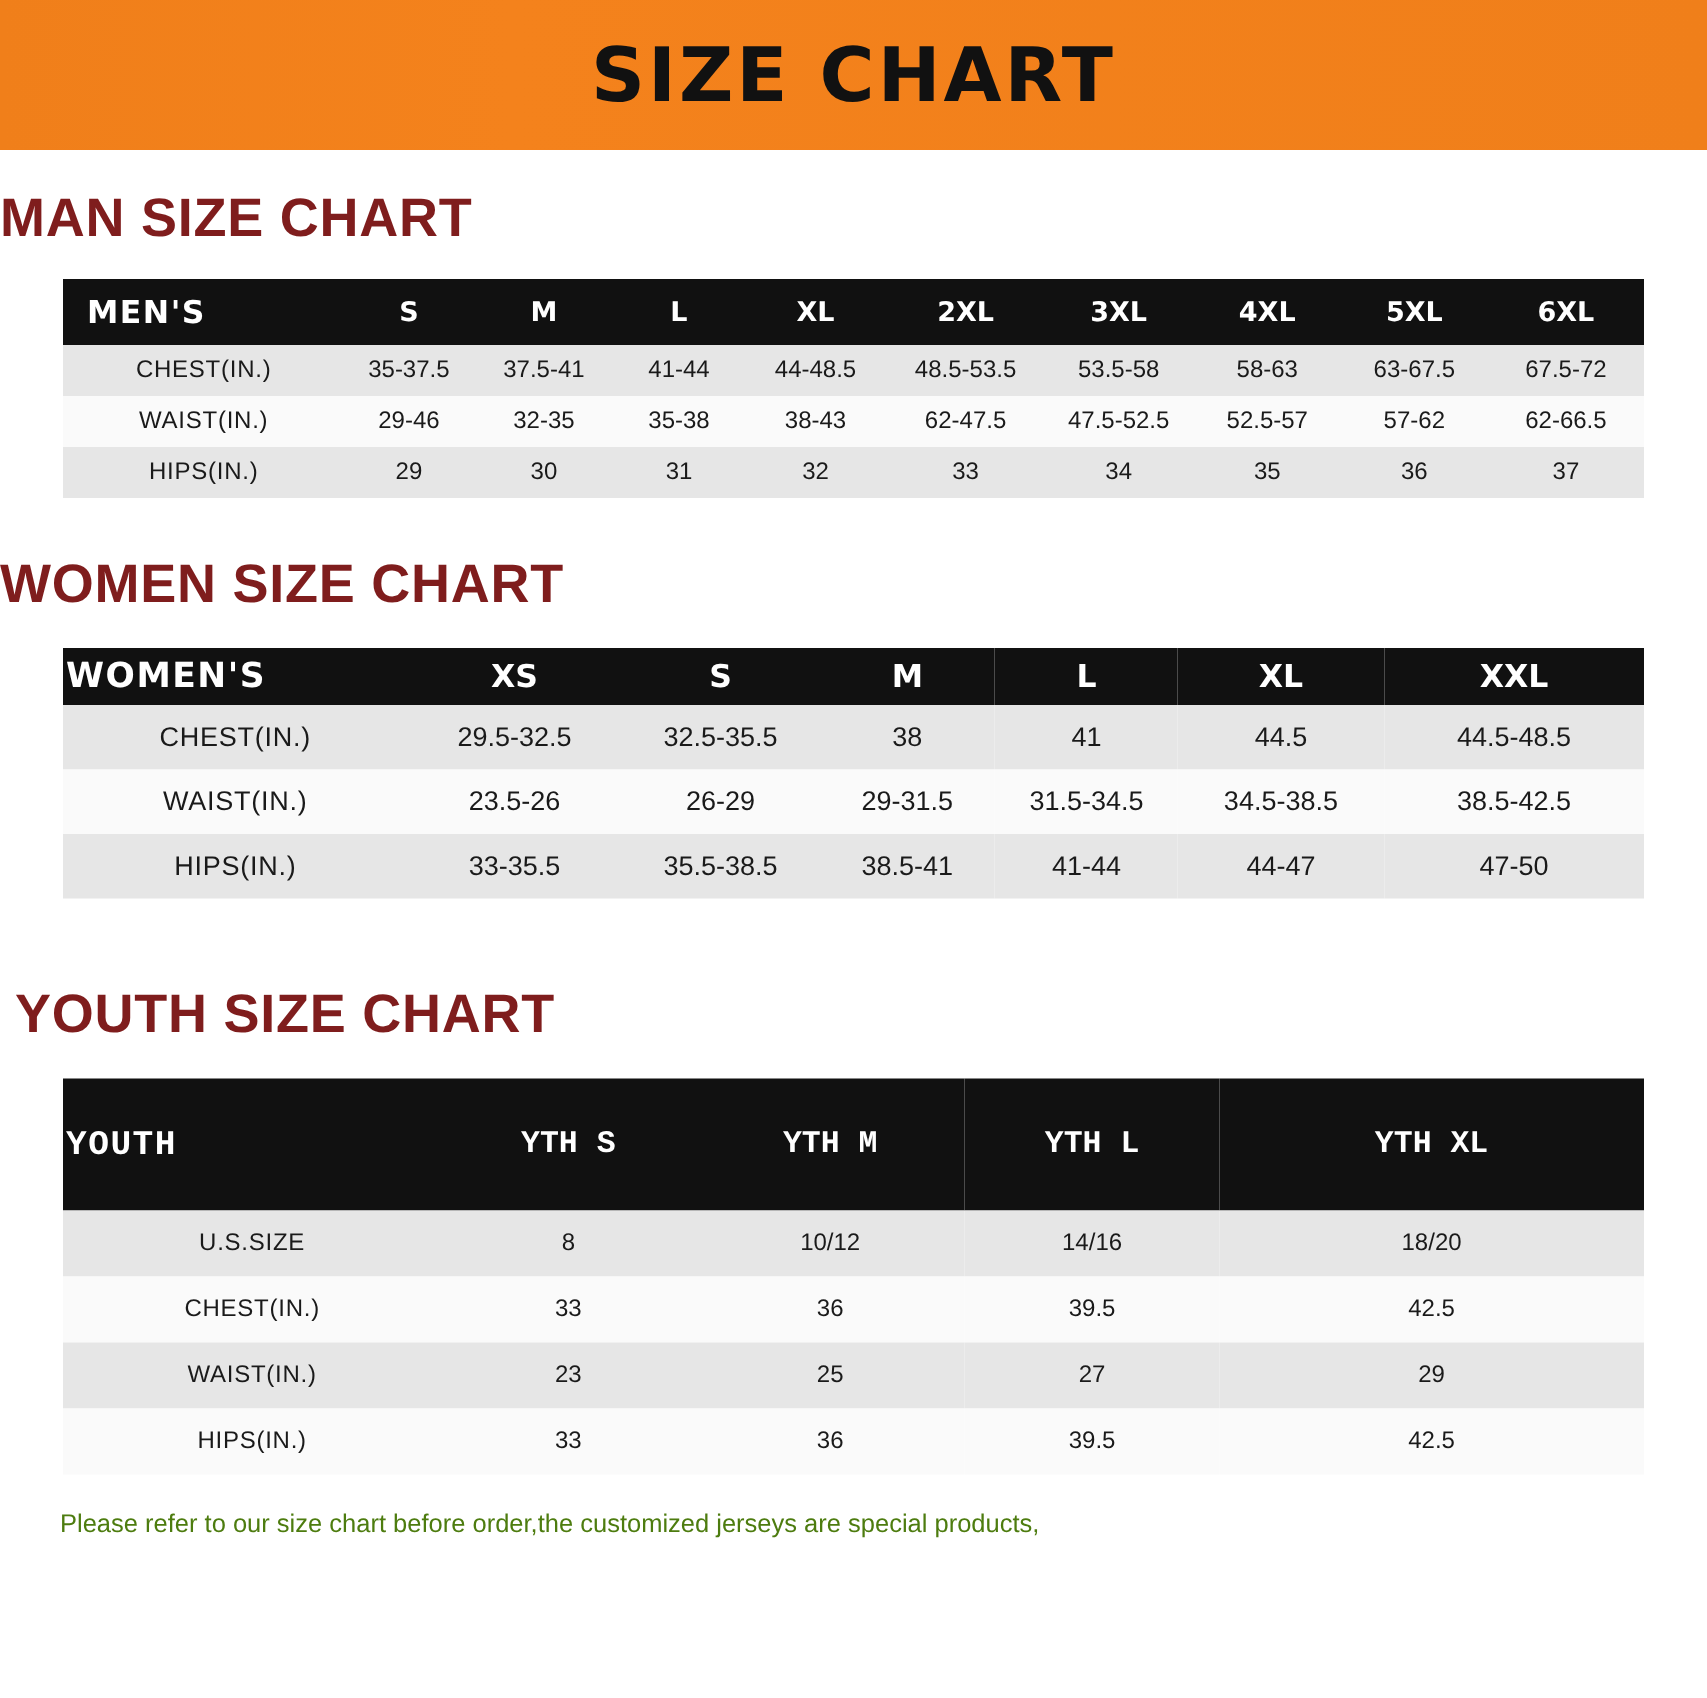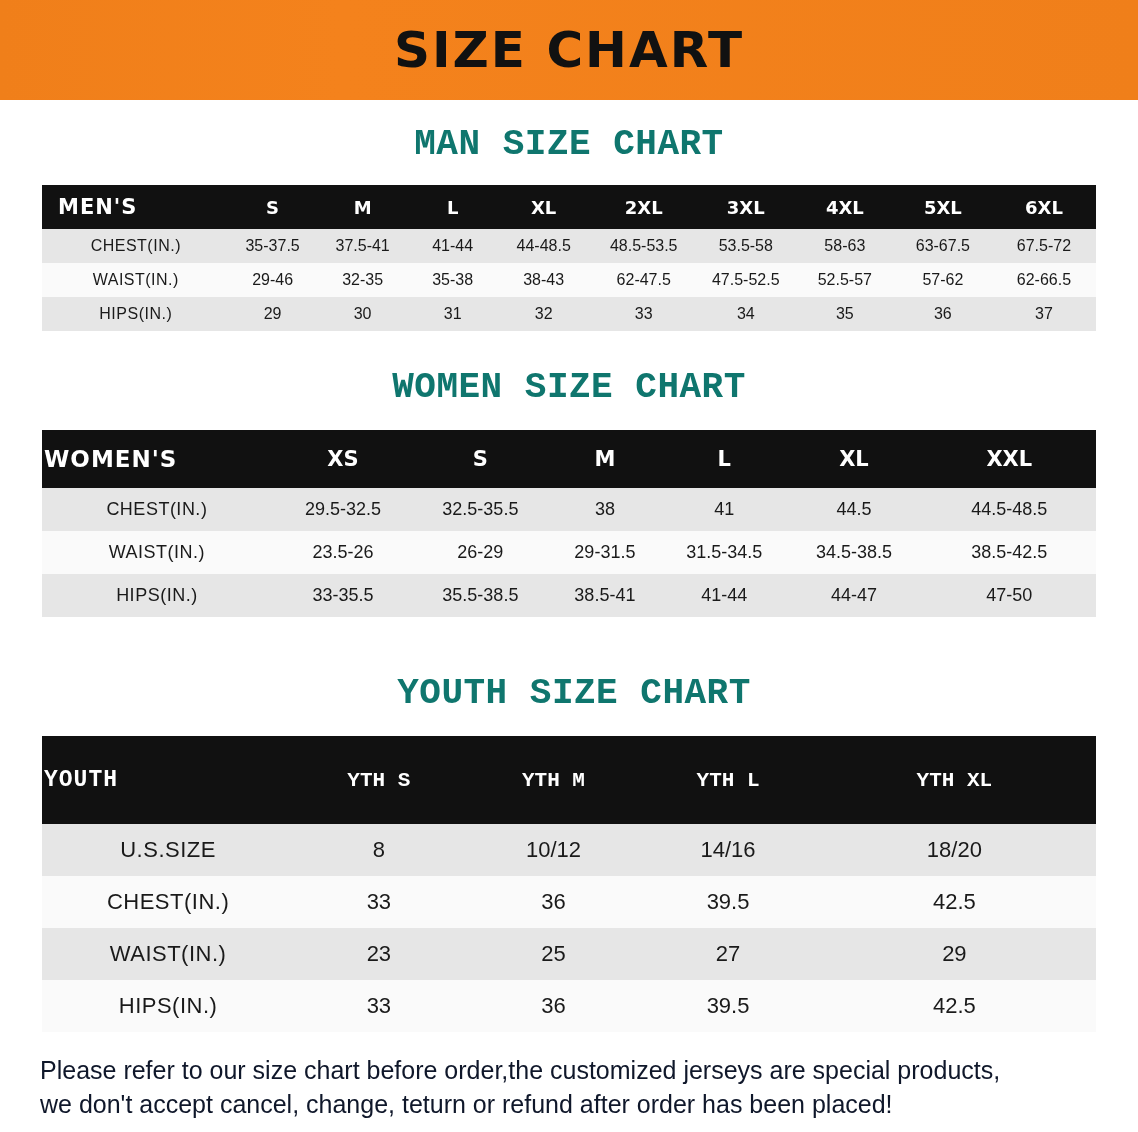--- a/index.html
+++ b/index.html
@@ -26,24 +26,23 @@
     font-family: "DejaVu Sans", sans-serif;
     font-weight: bold;
     font-size: 50px;
     letter-spacing: 2px;
     color: #111111;
     line-height: 1;
   }
 
   
   .section-title {
-    text-align: center;
-    font-family: Liberation Mono, monospace;
+    font-family: Liberation Sans, sans-serif;
     font-weight: bold;
-    color: #0f766e;
+    color: #7f1d1d;
     letter-spacing: 0.5px;
   }
   .title-man   { font-size: 36px; margin: 24px 0 20px; }
   .title-women { font-size: 36px; margin: 36px 0 22px; }
   .title-youth { font-size: 36px; margin: 56px 0 22px; padding-left: 10px; }
 
   
   .table-wrap {
     margin: 0 42px;
   }
@@ -80,34 +79,34 @@
   }
   tbody tr.odd  td { background: #e6e6e6; }
   tbody tr.even td { background: #fafafa; }
 
   
   #men-table thead th { font-size: 18px; }
   #men-table thead th.rowlabel { font-size: 21px; }
   #men-table tbody td { font-size: 16px; }
 
   
-  #women-table thead th { font-size: 21px; padding: 16px 2px; }
+  #women-table thead th { font-size: 21px; padding: 6px 2px; }
   #women-table thead th.rowlabel { font-size: 23px; }
   #women-table tbody td { font-size: 18px; padding: 11px 2px; }
 
   
   #youth-table thead th { font-size: 21px; padding: 31px 2px; font-family: Liberation Mono, monospace; }
   #youth-table thead th.rowlabel { font-size: 23px; }
-  #youth-table tbody td { font-size: 22px; padding: 13px 2px; }
+  #youth-table tbody td { font-size: 16px; padding: 13px 2px; }
 
   
   .note {
     margin: 22px 40px 0 40px;
-    color: #0f172a;
-    font-size: 25px;
+    color: #4d7c0f;
+    font-size: 17px;
     line-height: 1.35;
     text-align: left;
     font-family: "Liberation Sans", sans-serif;
   }
 </style>
 </head>
 <body>
 
 <div class="banner">
   <div class="banner-title">SIZE CHART</div>
@@ -260,14 +259,13 @@
         <td>36</td>
         <td>39.5</td>
         <td>42.5</td>
       </tr>
     </tbody>
   </table>
 </div>
 
 <div class="note">
   <div>Please refer to our size chart before order,the customized jerseys are special products,</div>
-  <div>we don't accept cancel, change, teturn or refund after order has been placed!</div>
 </div>
 
 </body></html>

